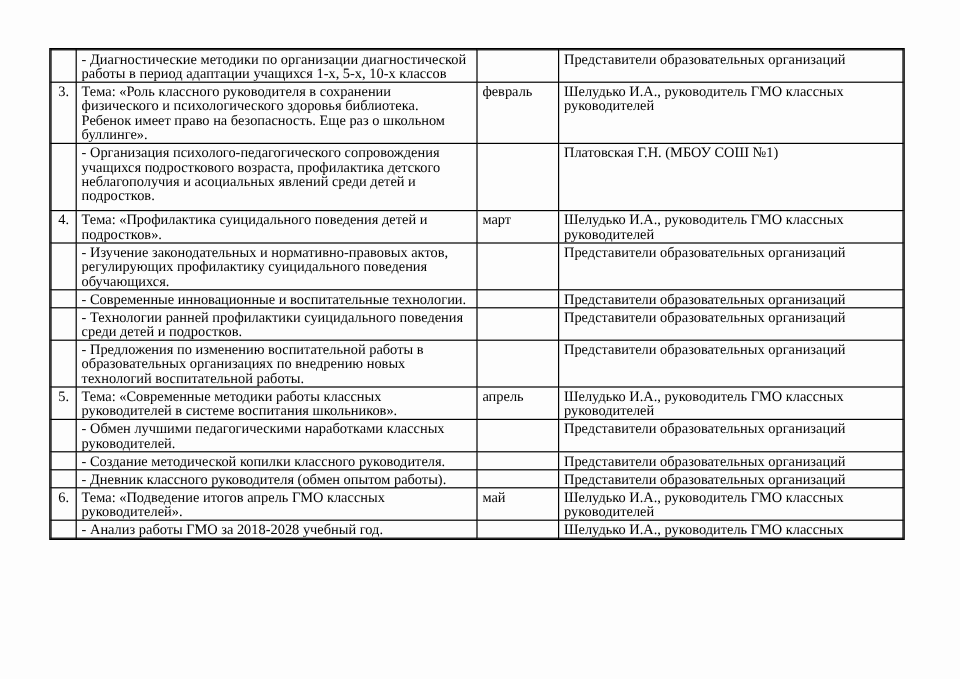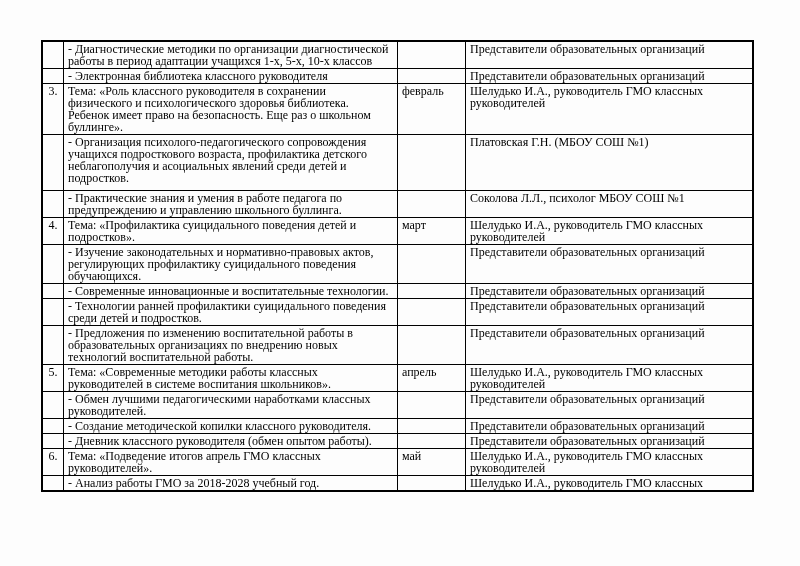--- a/index.html
+++ b/index.html
@@ -54,43 +54,31 @@
       <col style="width:68px">
       <col style="width:287px">
     </colgroup>
     <tbody>
       <tr class="h27">
         <td class="c-num"></td>
         <td class="c-topic">- Диагностические методики по организации диагностической работы в период адаптации учащихся 1-х, 5-х, 10-х классов</td>
         <td class="c-month"></td>
         <td class="c-resp">Представители образовательных организаций</td>
       </tr>
-      <tr>
-        <td class="c-num"></td>
-        <td class="c-topic">- Электронная библиотека классного руководителя</td>
-        <td class="c-month"></td>
-        <td class="c-resp">Представители образовательных организаций</td>
-      </tr>
       <tr class="h42">
         <td class="c-num">3.</td>
         <td class="c-topic">Тема: «Роль классного руководителя в сохранении физического и психологического здоровья библиотека. Ребенок имеет право на безопасность. Еще раз о школьном буллинге».</td>
         <td class="c-month">февраль</td>
         <td class="c-resp">Шелудько И.А., руководитель ГМО классных руководителей</td>
       </tr>
       <tr class="h56">
         <td class="c-num"></td>
         <td class="c-topic">- Организация психолого-педагогического сопровождения учащихся подросткового возраста, профилактика детского неблагополучия и асоциальных явлений среди детей и подростков.</td>
         <td class="c-month"></td>
         <td class="c-resp">Платовская Г.Н. (МБОУ СОШ №1)</td>
-      </tr>
-      <tr>
-        <td class="c-num"></td>
-        <td class="c-topic">- Практические знания и умения в работе педагога по предупреждению и управлению школьного буллинга.</td>
-        <td class="c-month"></td>
-        <td class="c-resp">Соколова Л.Л., психолог МБОУ СОШ №1</td>
       </tr>
       <tr>
         <td class="c-num">4.</td>
         <td class="c-topic">Тема: «Профилактика суицидального поведения детей и подростков».</td>
         <td class="c-month">март</td>
         <td class="c-resp">Шелудько И.А., руководитель ГМО классных руководителей</td>
       </tr>
       <tr class="h36">
         <td class="c-num"></td>
         <td class="c-topic">- Изучение законодательных и нормативно-правовых актов, регулирующих профилактику суицидального поведения обучающихся.</td>

